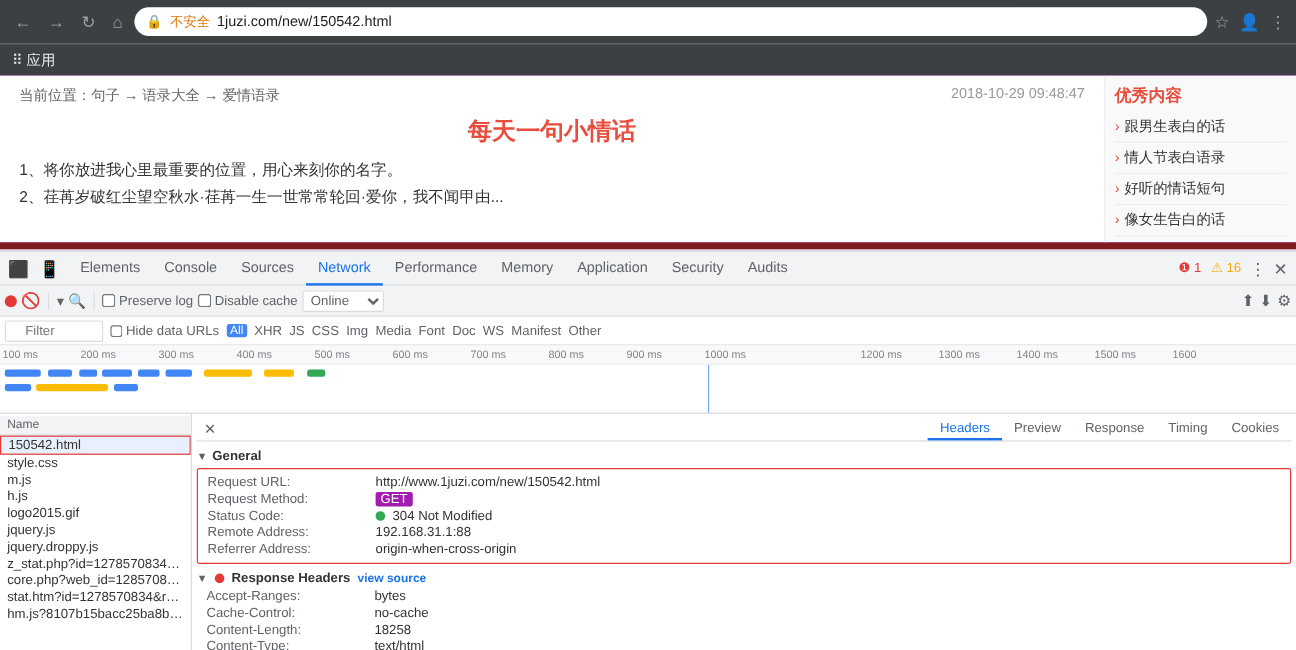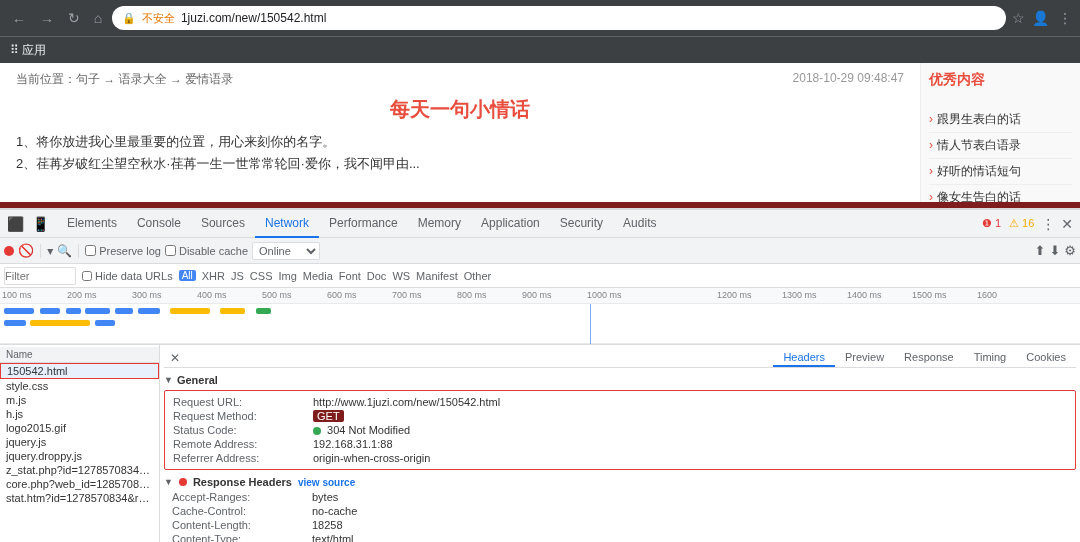--- a/index.html
+++ b/index.html
@@ -14,39 +14,39 @@
 
     
     .bookmarks-bar { background: #3c4043; height: 27px; display: flex; align-items: center; padding: 0 10px; border-top: 1px solid #5f6368; }
     .bookmarks-bar span { color: #e8eaed; font-size: 12px; }
     .page-content { flex: 1; background: #fff; overflow: hidden; padding: 8px 16px; }
     .breadcrumb { font-size: 12px; color: #666; margin-bottom: 8px; }
     .breadcrumb .timestamp { float: right; color: #999; }
     .page-title { color: #e84d3d; font-size: 20px; font-weight: bold; text-align: center; margin: 8px 0; }
     .page-text { font-size: 13px; color: #333; line-height: 22px; }
     .sidebar { width: 160px; background: #f9f9f9; border-left: 1px solid #eee; padding: 8px; overflow: hidden; }
-    .sidebar-title { color: #e84d3d; font-size: 14px; font-weight: bold; margin-bottom: 18px; }
+    .sidebar-title { color: #e84d3d; font-size: 14px; font-weight: bold; margin-bottom: 4px; }
     .sidebar-item { font-size: 12px; color: #333; padding: 4px 0; border-bottom: 1px solid #eee; cursor: pointer; }
     .sidebar-item::before { content: '›'; color: #e84d3d; margin-right: 4px; }
 
     
     .devtools { width: 100%; background: #fff; border-top: 2px solid #dadce0; }
     .devtools-tab { padding: 0 10px; font-size: 12px; color: #5f6368; cursor: pointer; height: 28px; display: flex; align-items: center; border-bottom: 2px solid transparent; }
     .devtools-tab.active { color: #1a73e8; border-bottom: 2px solid #1a73e8; }
 
     
     .devtools-toolbar { display: flex; align-items: center; background: #f1f3f4; border-bottom: 1px solid #dadce0; height: 26px; padding: 0 4px; gap: 4px; }
     .toolbar-separator { width: 1px; height: 14px; background: #dadce0; margin: 0 2px; }
     .checkbox-label { display: flex; align-items: center; gap: 3px; font-size: 11px; color: #5f6368; cursor: pointer; }
     .online-select { font-size: 11px; border: 1px solid #dadce0; border-radius: 2px; padding: 1px 2px; background: #fff; color: #5f6368; }
     .toolbar-spacer { flex: 1; }
 
     
     .filter-bar { display: flex; align-items: center; background: #fff; border-bottom: 1px solid #dadce0; height: 24px; padding: 0 4px; gap: 6px; font-size: 11px; }
-    .filter-input { border: 1px solid #dadce0; border-radius: 2px; padding: 1px 0; font-size: 11px; width: 72px; height: 18px; }
+    .filter-input { border: 1px solid #dadce0; border-radius: 2px; padding: 1px 16px; font-size: 11px; width: 82px; height: 18px; }
     .filter-link { color: #5f6368; cursor: pointer; }
 
     
     .timeline-area { background: #fff; border-bottom: 1px solid #dadce0; overflow-x: auto; }
     .timeline-ruler { display: flex; height: 16px; background: #f8f9fa; border-bottom: 1px solid #e8eaed; position: relative; }
     .timeline-tick { font-size: 9px; color: #80868b; position: absolute; }
     .timeline-bars { height: 32px; position: relative; background: #fff; }
     .tbar { position: absolute; height: 6px; border-radius: 2px; top: 4px; }
     .tbar-blue { background: #4285f4; }
     .tbar-orange { background: #fbbc04; }
@@ -64,21 +64,21 @@
     .detail-tab.active { color: #1a73e8; border-bottom: 2px solid #1a73e8; }
     .close-btn { color: #5f6368; cursor: pointer; padding: 2px 6px; font-size: 12px; margin-right: auto; }
 
     .section { margin-bottom: 6px; }
     .section-header { font-size: 11px; color: #333; font-weight: bold; padding: 2px 0; cursor: pointer; display: flex; align-items: center; gap: 4px; }
     .section-header::before { content: '▼'; font-size: 9px; color: #5f6368; }
     .section-content { border: 1px solid #e53935; border-radius: 2px; padding: 4px 8px; margin: 2px 0; }
     .row { display: flex; font-size: 11px; padding: 1px 0; }
     .row-label { color: #5f6368; width: 140px; flex-shrink: 0; }
     .row-value { color: #333; }
-    .row-value.highlight { background: #7f1d1d; color: #fff; padding: 0 4px; border-radius: 2px; }
+    .row-value.highlight { background: #a21caf; color: #fff; padding: 0 4px; border-radius: 2px; }
     .status-dot { width: 8px; height: 8px; border-radius: 50%; background: #34a853; display: inline-block; margin-right: 3px; vertical-align: middle; }
 
     .response-section { margin-top: 6px; }
     .resp-header { font-size: 11px; font-weight: bold; color: #333; display: flex; align-items: center; gap: 6px; }
     .resp-header::before { content: '▼'; font-size: 9px; color: #5f6368; }
     .resp-dot { width: 8px; height: 8px; border-radius: 50%; background: #e53935; display: inline-block; }
     .view-source { color: #1a73e8; font-size: 10px; cursor: pointer; }
     .resp-row { display: flex; font-size: 11px; padding: 1px 0; }
     .resp-label { color: #5f6368; width: 140px; flex-shrink: 0; }
     .resp-value { color: #333; }
@@ -245,20 +245,21 @@
       <div class="file-item selected">150542.html</div>
       <div class="file-item">style.css</div>
       <div class="file-item">m.js</div>
       <div class="file-item">h.js</div>
       <div class="file-item">logo2015.gif</div>
       <div class="file-item">jquery.js</div>
       <div class="file-item">jquery.droppy.js</div>
       <div class="file-item">z_stat.php?id=1278570834&amp;...</div>
       <div class="file-item">core.php?web_id=12857083...</div>
       <div class="file-item">stat.htm?id=1278570834&amp;r=h...</div>
+      <div class="file-item">hm.js?8107b15bacc25ba8b7f...</div>
     </div>
 
     <div class="request-detail">
 
       <div style="display:flex;align-items:center;border-bottom:1px solid #dadce0;margin-bottom:4px;">
         <span class="close-btn">✕</span>
         <div class="detail-tab active">Headers</div>
         <div class="detail-tab">Preview</div>
         <div class="detail-tab">Response</div>
         <div class="detail-tab">Timing</div>

